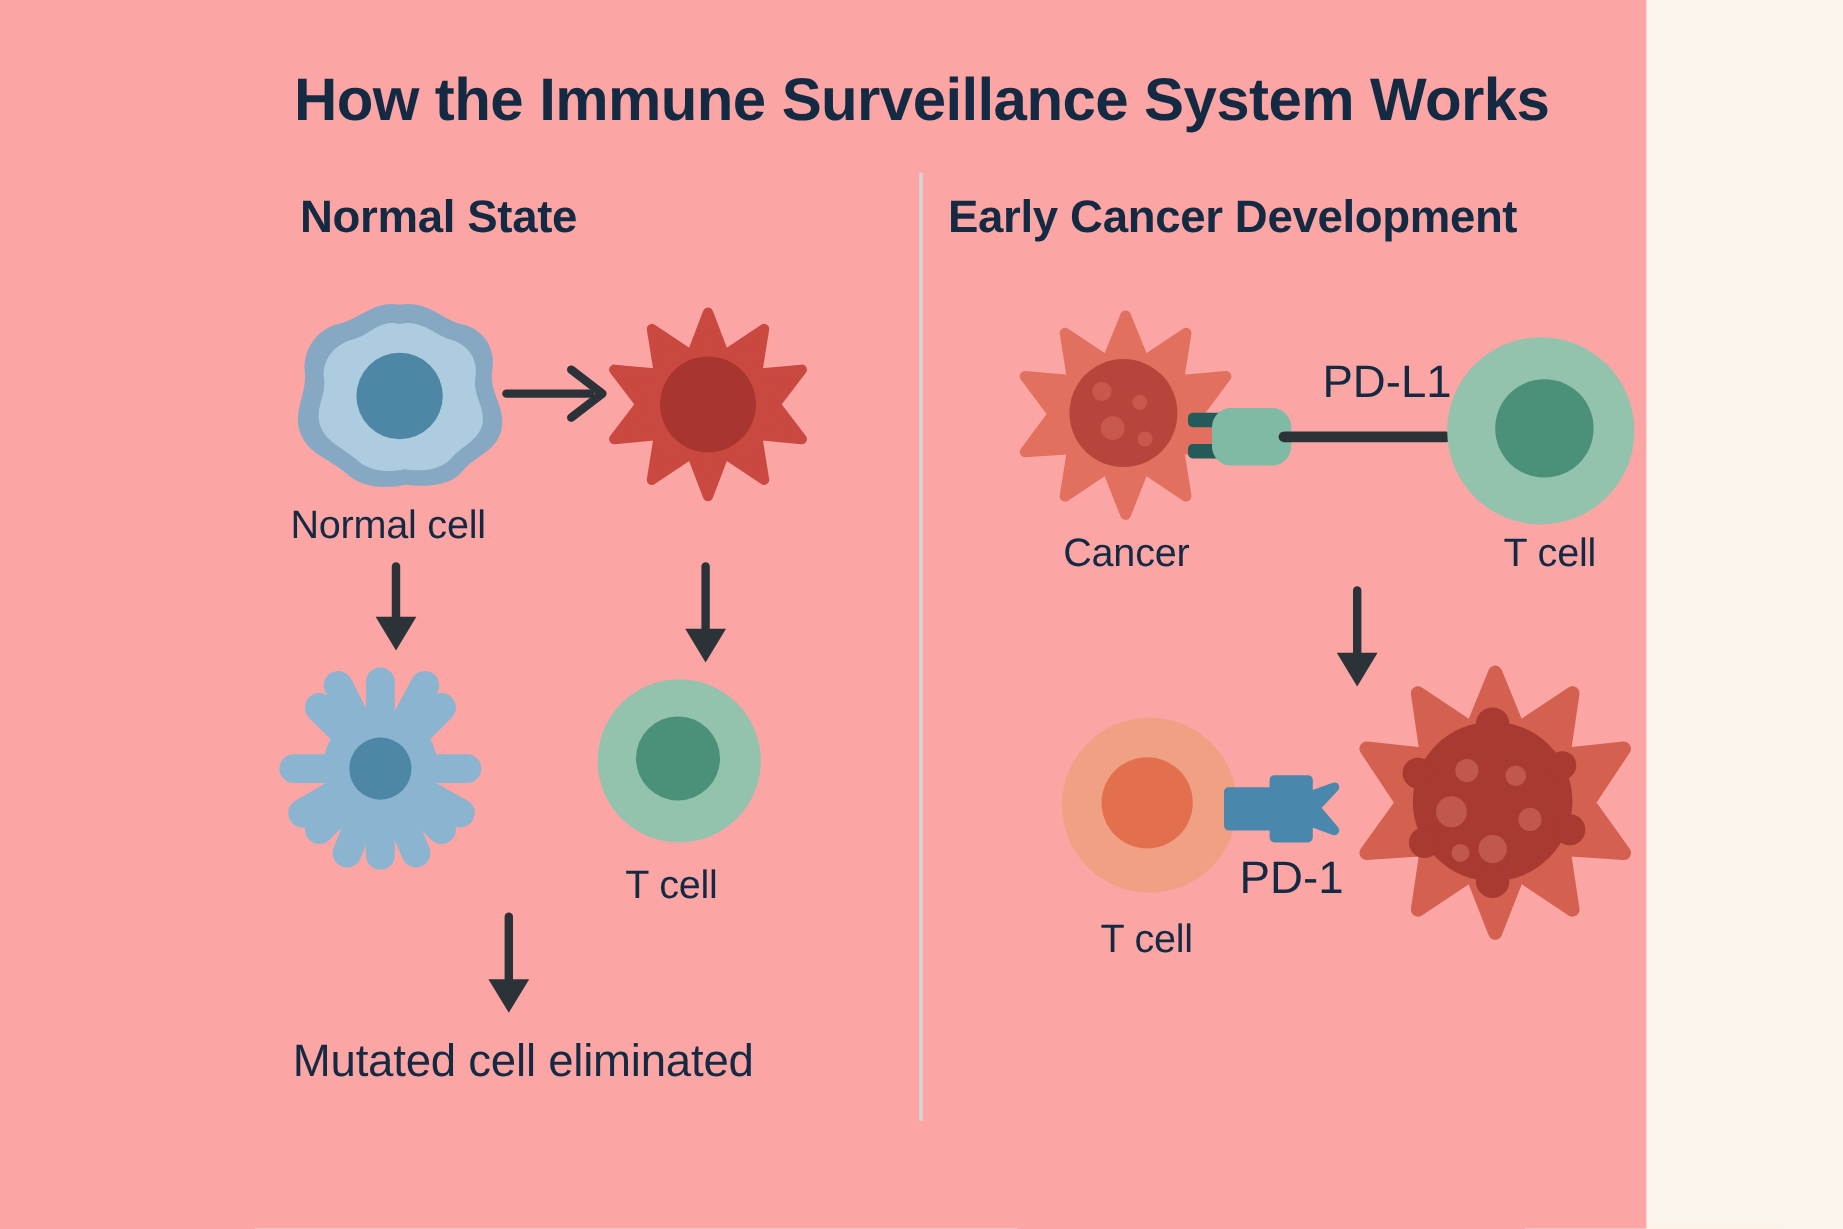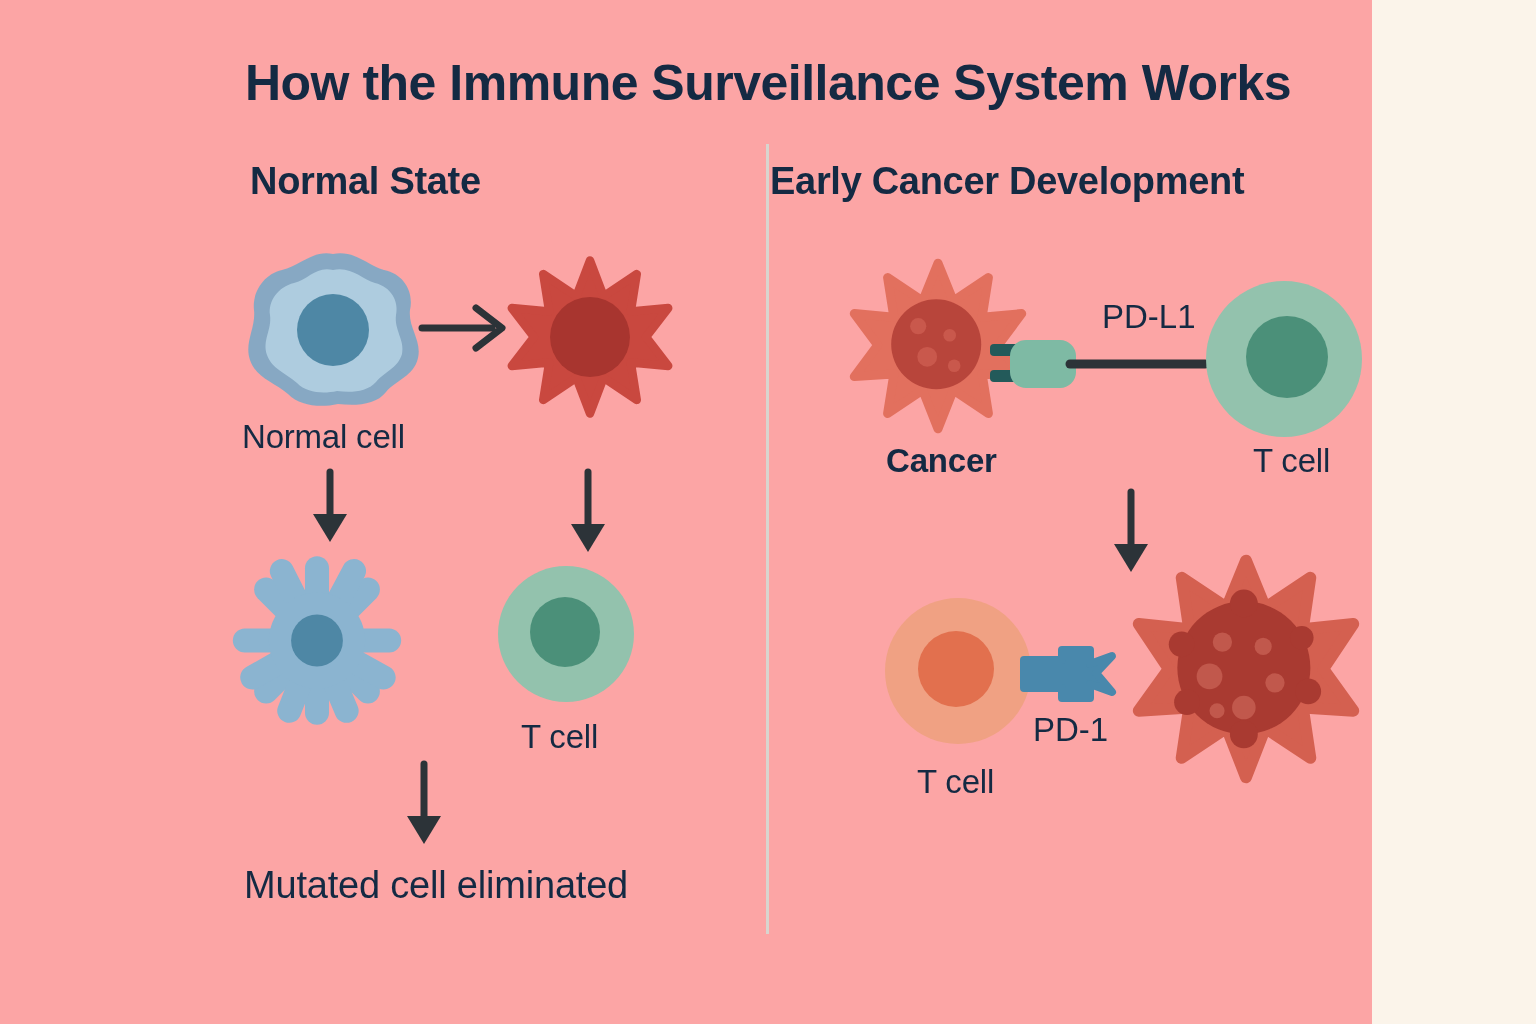--- a/index.html
+++ b/index.html
@@ -30,21 +30,21 @@
 
   .panel-heading {
     font-size: 38px;
     font-weight: bold;
     color: #142A43;
     letter-spacing: -0.3px;
     white-space: nowrap;
     text-align: right;
   }
   #heading-left  { top: 160px; left: 250px; }
-  #heading-right { top: 160px; left: 770px; }
+  #heading-right { top: 160px; left: 790px; }
 
   #divider {
     top: 144px;
     left: 766px;
     width: 3px;
     height: 790px;
     background: #D8D5CF;
   }
 
   .cell-label {
@@ -53,21 +53,21 @@
     white-space: nowrap;
     letter-spacing: -0.2px;
   }
   .big-label {
     font-size: 38px;
     color: #142A43;
     white-space: nowrap;
     letter-spacing: -0.2px;
   }
   .prot-label {
-    font-size: 33px;
+    font-size: 38px;
     color: #142A43;
     white-space: nowrap;
   }
 
   svg { display: block; overflow: visible; }
 </style>
 </head>
 <body>
 
 <div id="canvas">
@@ -172,21 +172,21 @@
       </g>
       <circle cx="98" cy="98" r="50" fill="#B8453B"></circle>
       <g fill="#C9584C">
         <circle cx="78" cy="78" r="9"></circle>
         <circle cx="113" cy="88" r="7"></circle>
         <circle cx="88" cy="112" r="11"></circle>
         <circle cx="118" cy="122" r="7"></circle>
       </g>
     </svg>
   </div>
-  <div class="abs cell-label" style="top:442px; left:886px;font-weight:bold;">Cancer</div>
+  <div class="abs cell-label" style="top:442px; left:886px;">Cancer</div>
 
   <div class="abs" style="top:338px; left:990px;">
     <svg width="250" height="52" viewBox="0 0 250 52">
       <rect x="0" y="6" width="30" height="12" rx="4" fill="#235A5A"></rect>
       <rect x="0" y="32" width="30" height="12" rx="4" fill="#235A5A"></rect>
       <rect x="20" y="2" width="66" height="48" rx="16" fill="#7EBAA4"></rect>
       <line x1="80" y1="26" x2="215" y2="26" stroke="#2C3338" stroke-width="9" stroke-linecap="round"></line>
     </svg>
   </div>
   <div class="abs prot-label" style="top:298px; left:1102px;">PD-L1</div>

